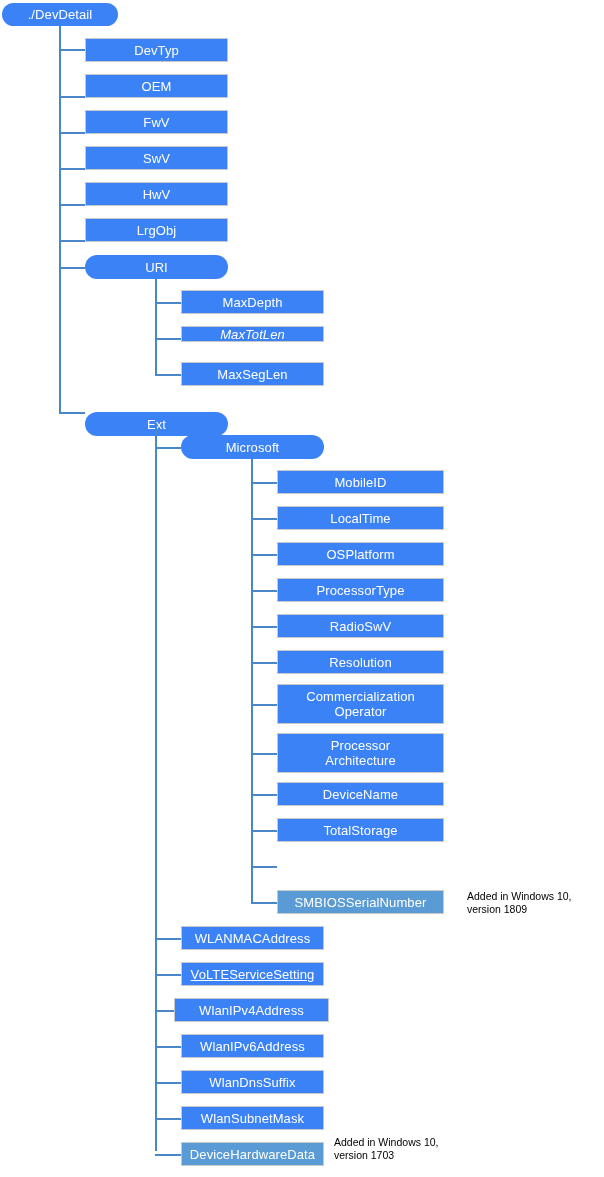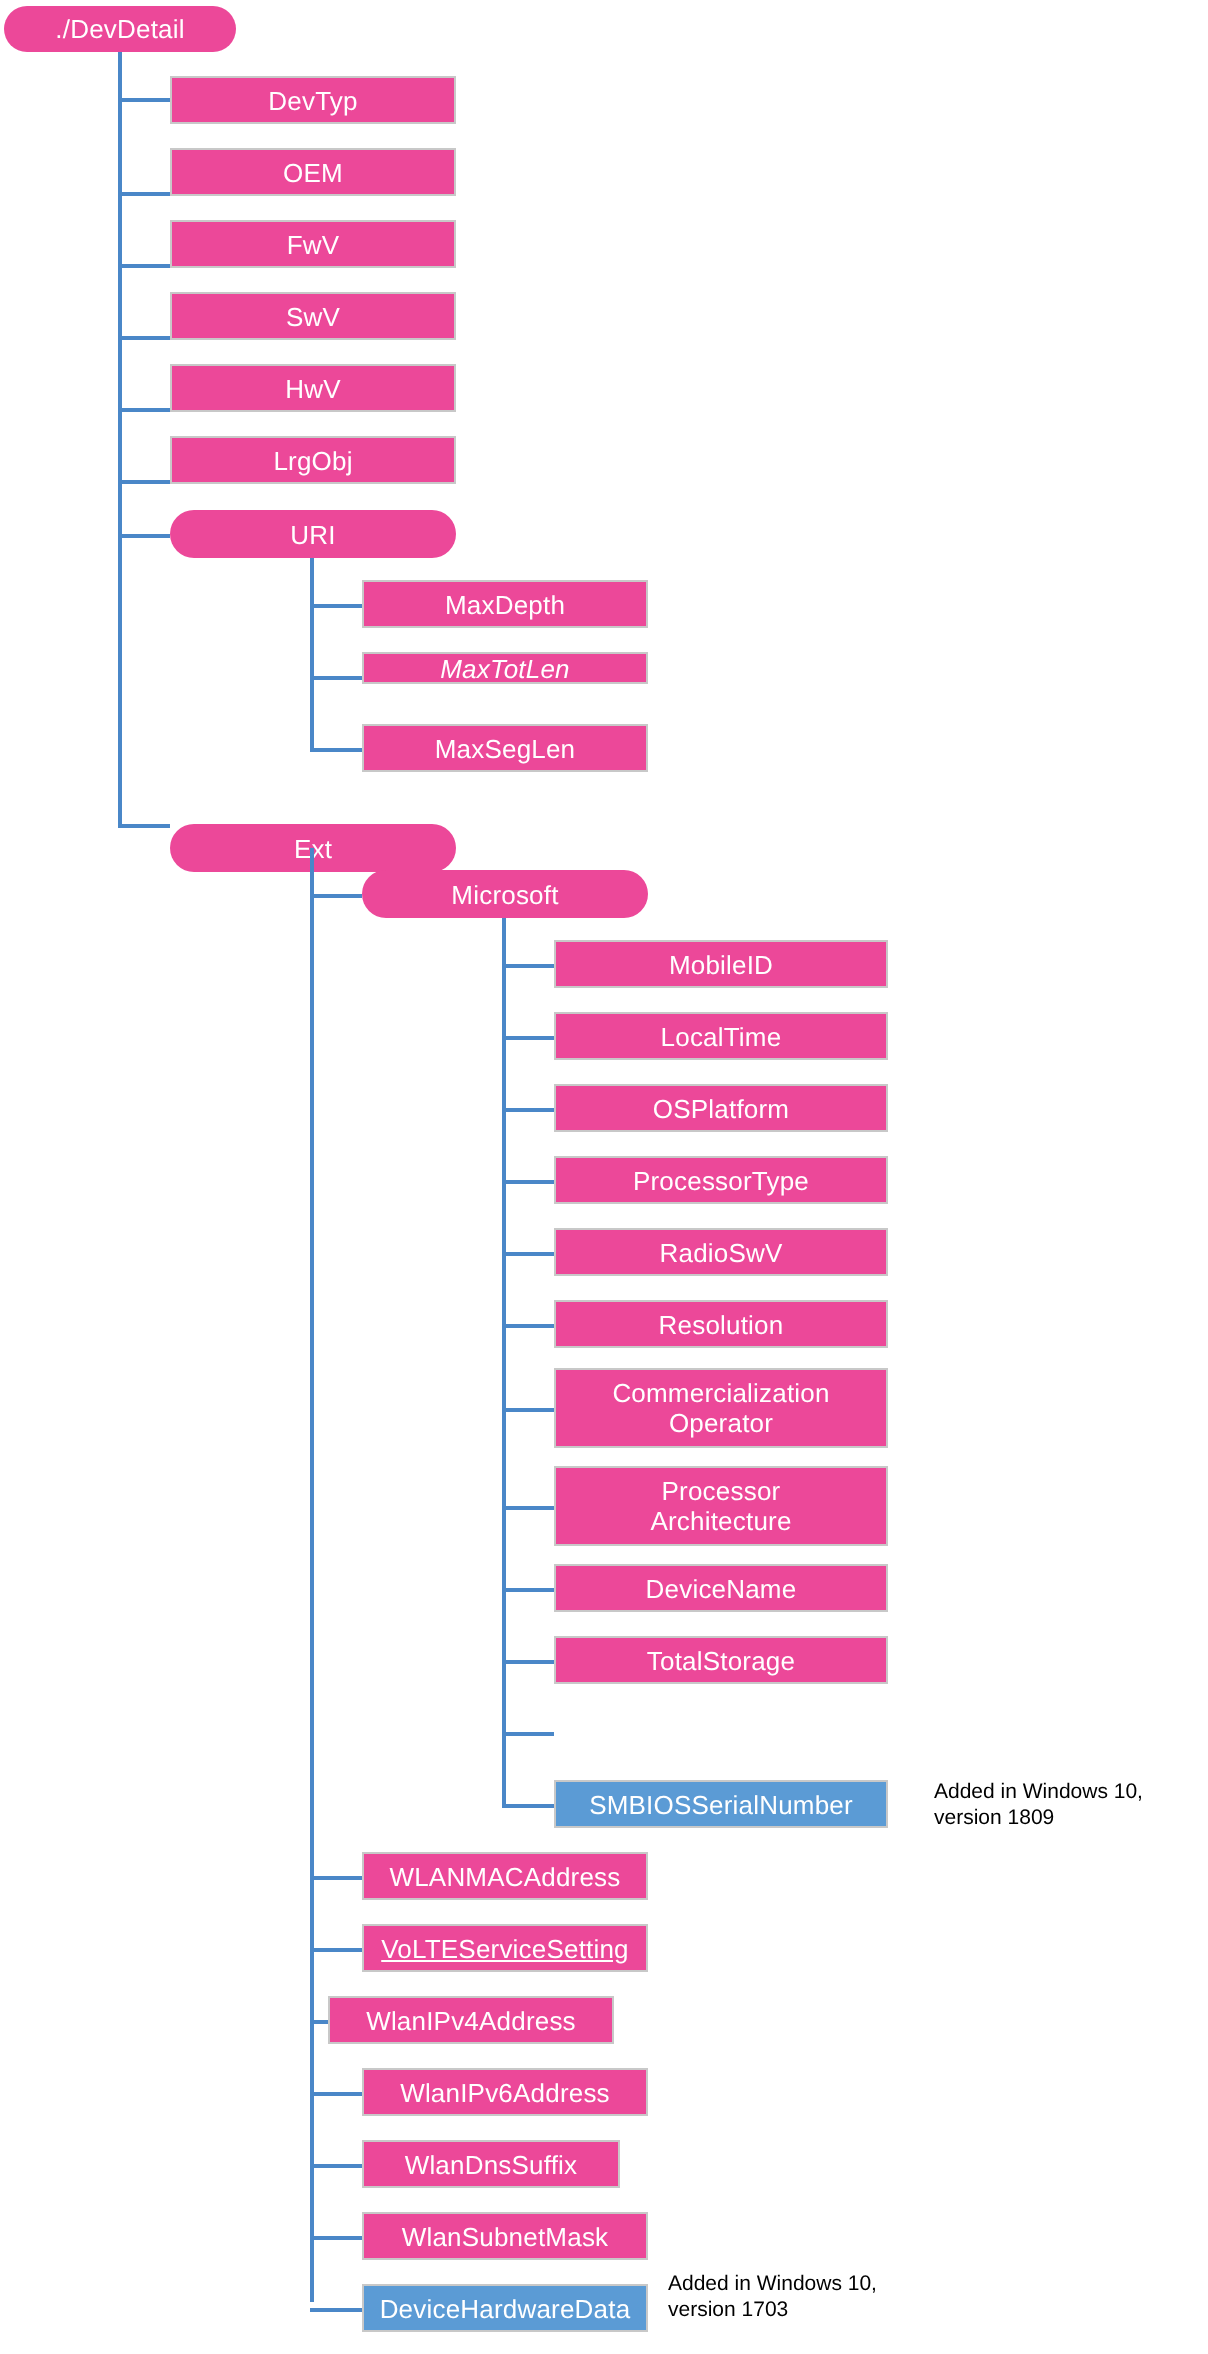--- a/index.html
+++ b/index.html
@@ -28,21 +28,21 @@
     justify-content: center;
     text-align: center;
     color: #ffffff;
     font-size: 13px;
     line-height: 15px;
     letter-spacing: 0.1px;
     white-space: pre-line;
     padding: 0 4px;
   }
   .node.green {
-    background: #ec4899;
+    background: #3b82f6;
     border: 1px solid #c8c8c8;
   }
   .node.blue {
     background: #5B9BD5;
     border: 1px solid #c8c8c8;
   }
   .node.pill {
     border-radius: 999px;
     border: none;
   }
@@ -111,27 +111,27 @@
   <div class="conn h" style="left:155px; top:447px; width:26px;"></div>
   <div class="node green pill" style="left:181px; top:435px; width:143px; height:24px;">Microsoft</div>
 
   <div class="conn h" style="left:155px; top:938px; width:26px;"></div>
   <div class="node green" style="left:181px; top:926px; width:143px; height:24px;">WLANMACAddress</div>
 
   <div class="conn h" style="left:155px; top:974px; width:26px;"></div>
   <div class="node green" style="left:181px; top:962px; width:143px; height:24px;text-decoration:underline;">VoLTEServiceSetting</div>
 
   <div class="conn h" style="left:155px; top:1010px; width:26px;"></div>
-  <div class="node green" style="left:164px; top:998px; width:143px; height:24px;">WlanIPv4Address</div>
+  <div class="node green" style="left:174px; top:998px; width:155px; height:24px;">WlanIPv4Address</div>
 
   <div class="conn h" style="left:155px; top:1046px; width:26px;"></div>
   <div class="node green" style="left:181px; top:1034px; width:143px; height:24px;">WlanIPv6Address</div>
 
   <div class="conn h" style="left:155px; top:1082px; width:26px;"></div>
-  <div class="node green" style="left:181px; top:1070px; width:129px; height:24px;">WlanDnsSuffix</div>
+  <div class="node green" style="left:181px; top:1070px; width:143px; height:24px;">WlanDnsSuffix</div>
 
   <div class="conn h" style="left:155px; top:1118px; width:26px;"></div>
   <div class="node green" style="left:181px; top:1106px; width:143px; height:24px;">WlanSubnetMask</div>
 
   <div class="conn h" style="left:155px; top:1154px; width:26px;"></div>
   <div class="node blue" style="left:181px; top:1142px; width:143px; height:24px;">DeviceHardwareData</div>
 
   <div class="note" style="left:334px; top:1136px; width:160px;">Added in Windows 10,
 version 1703</div>
 

